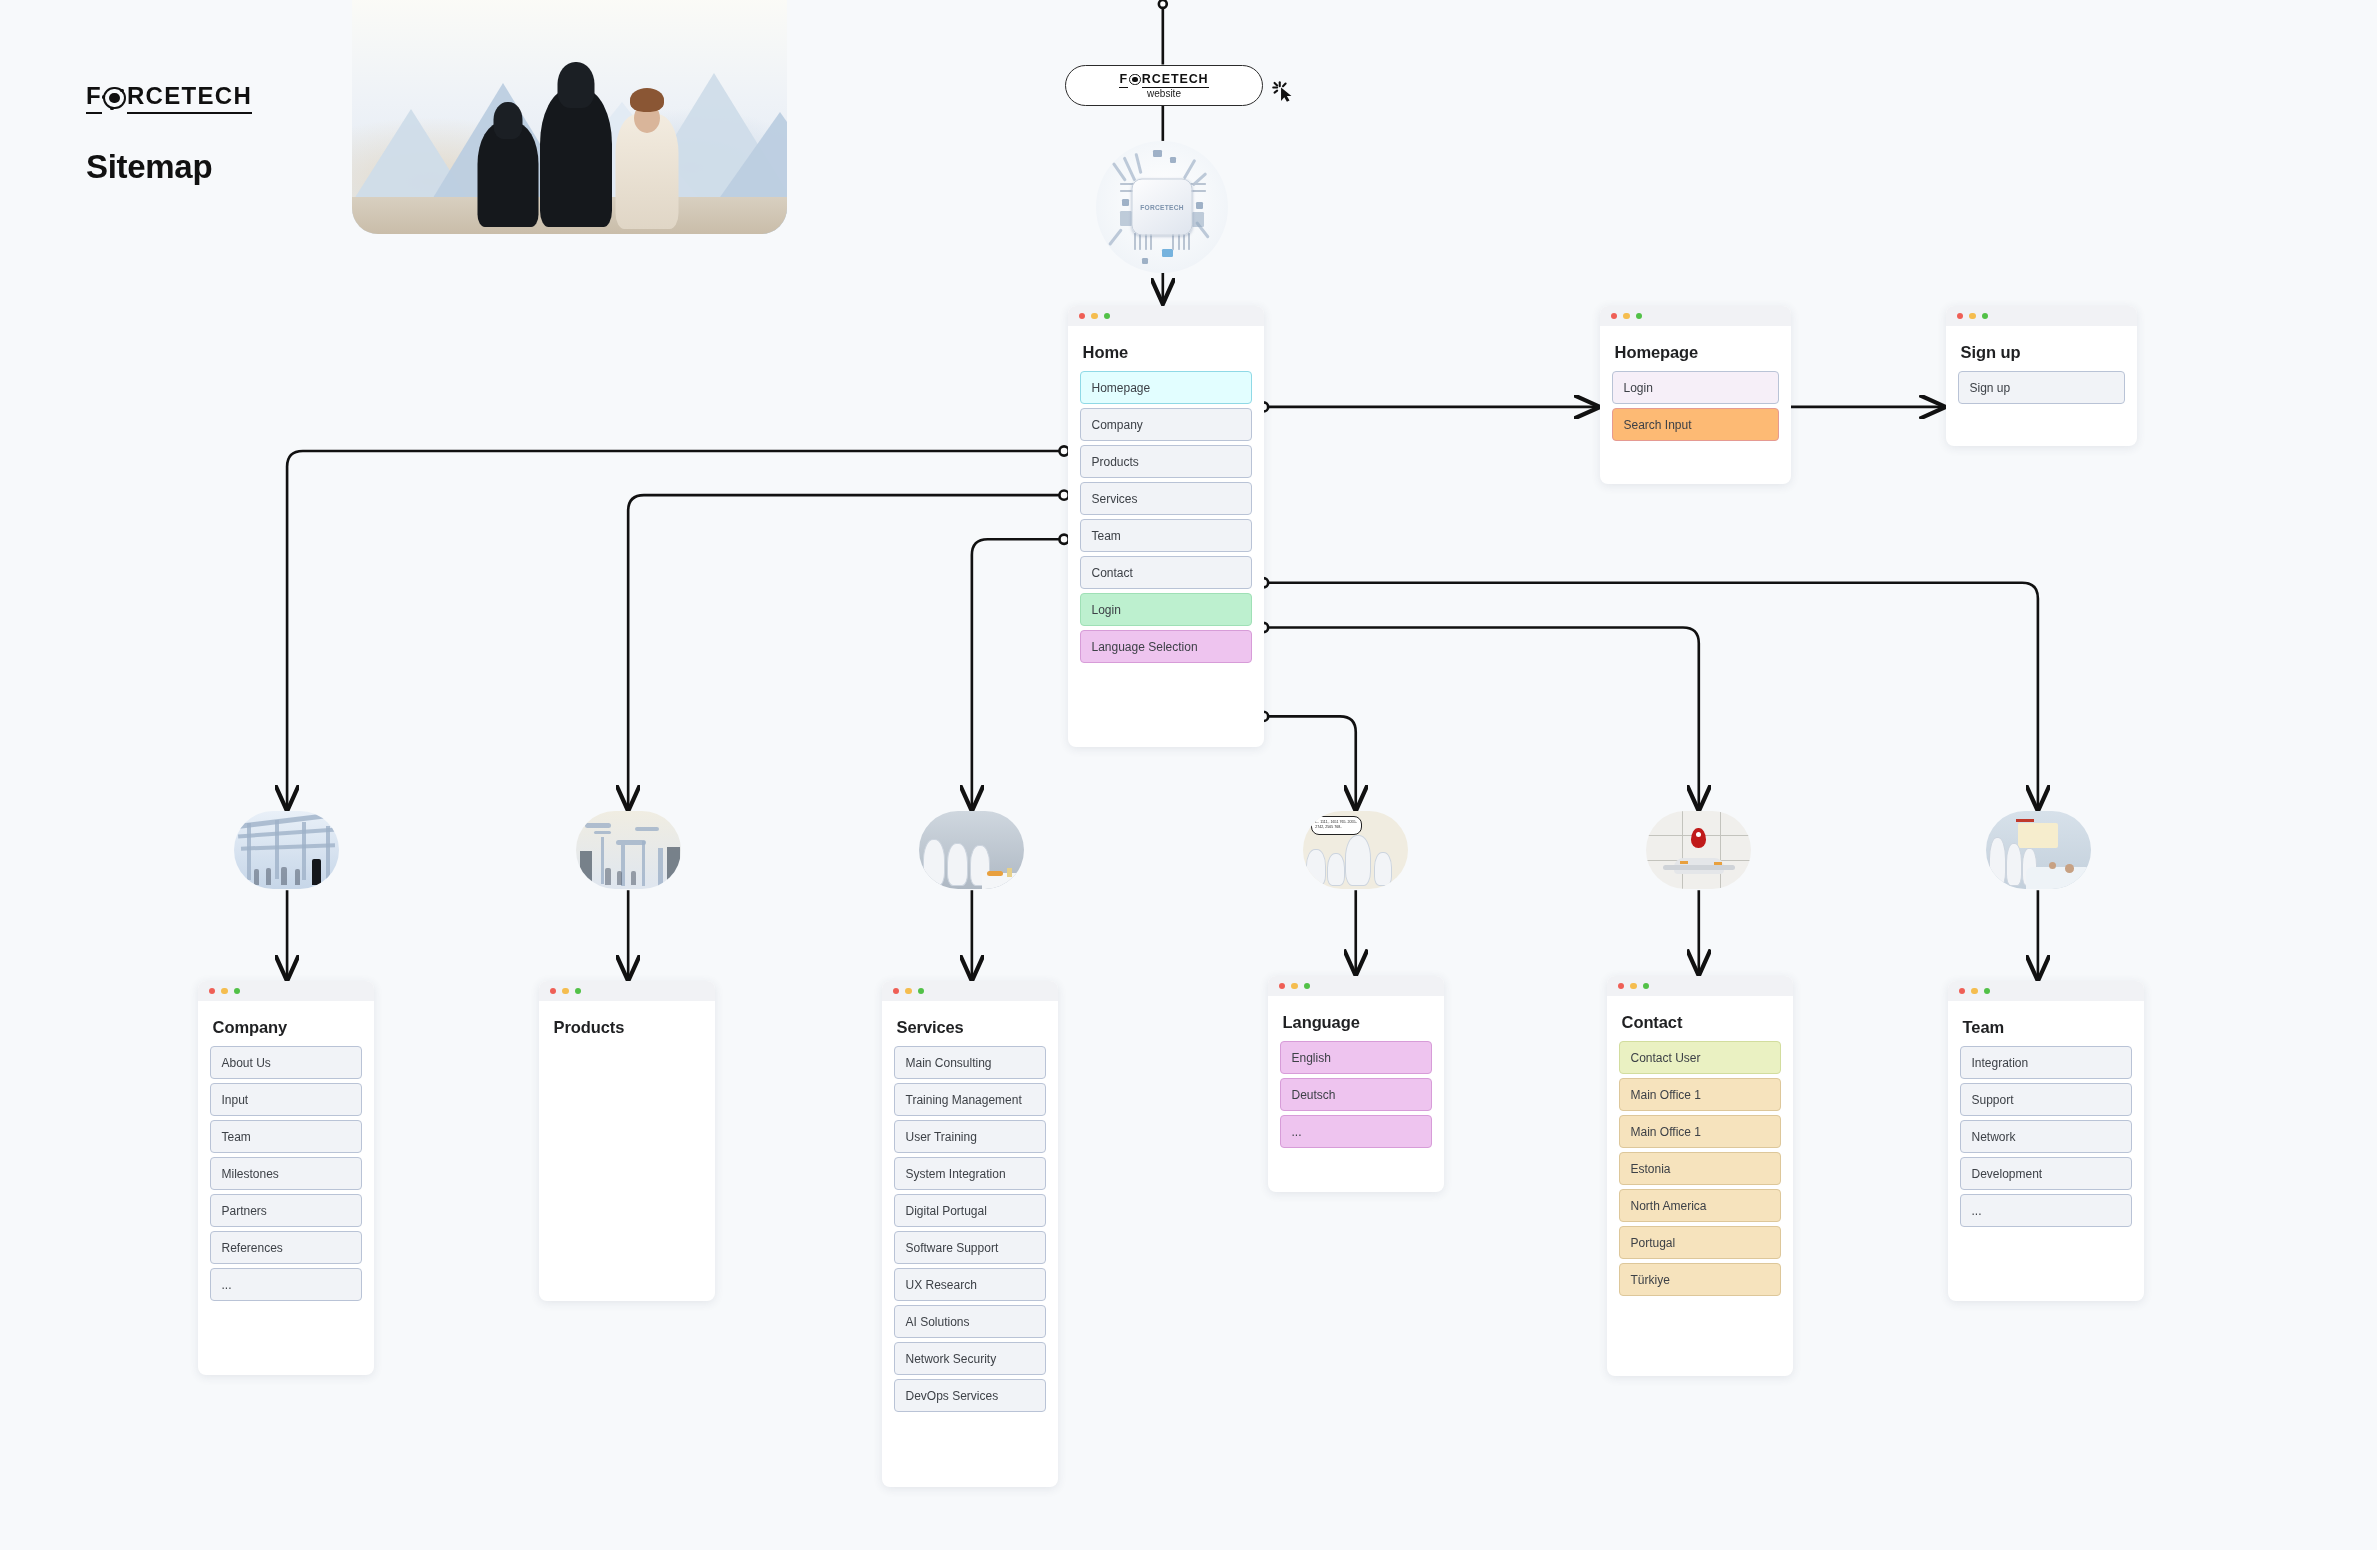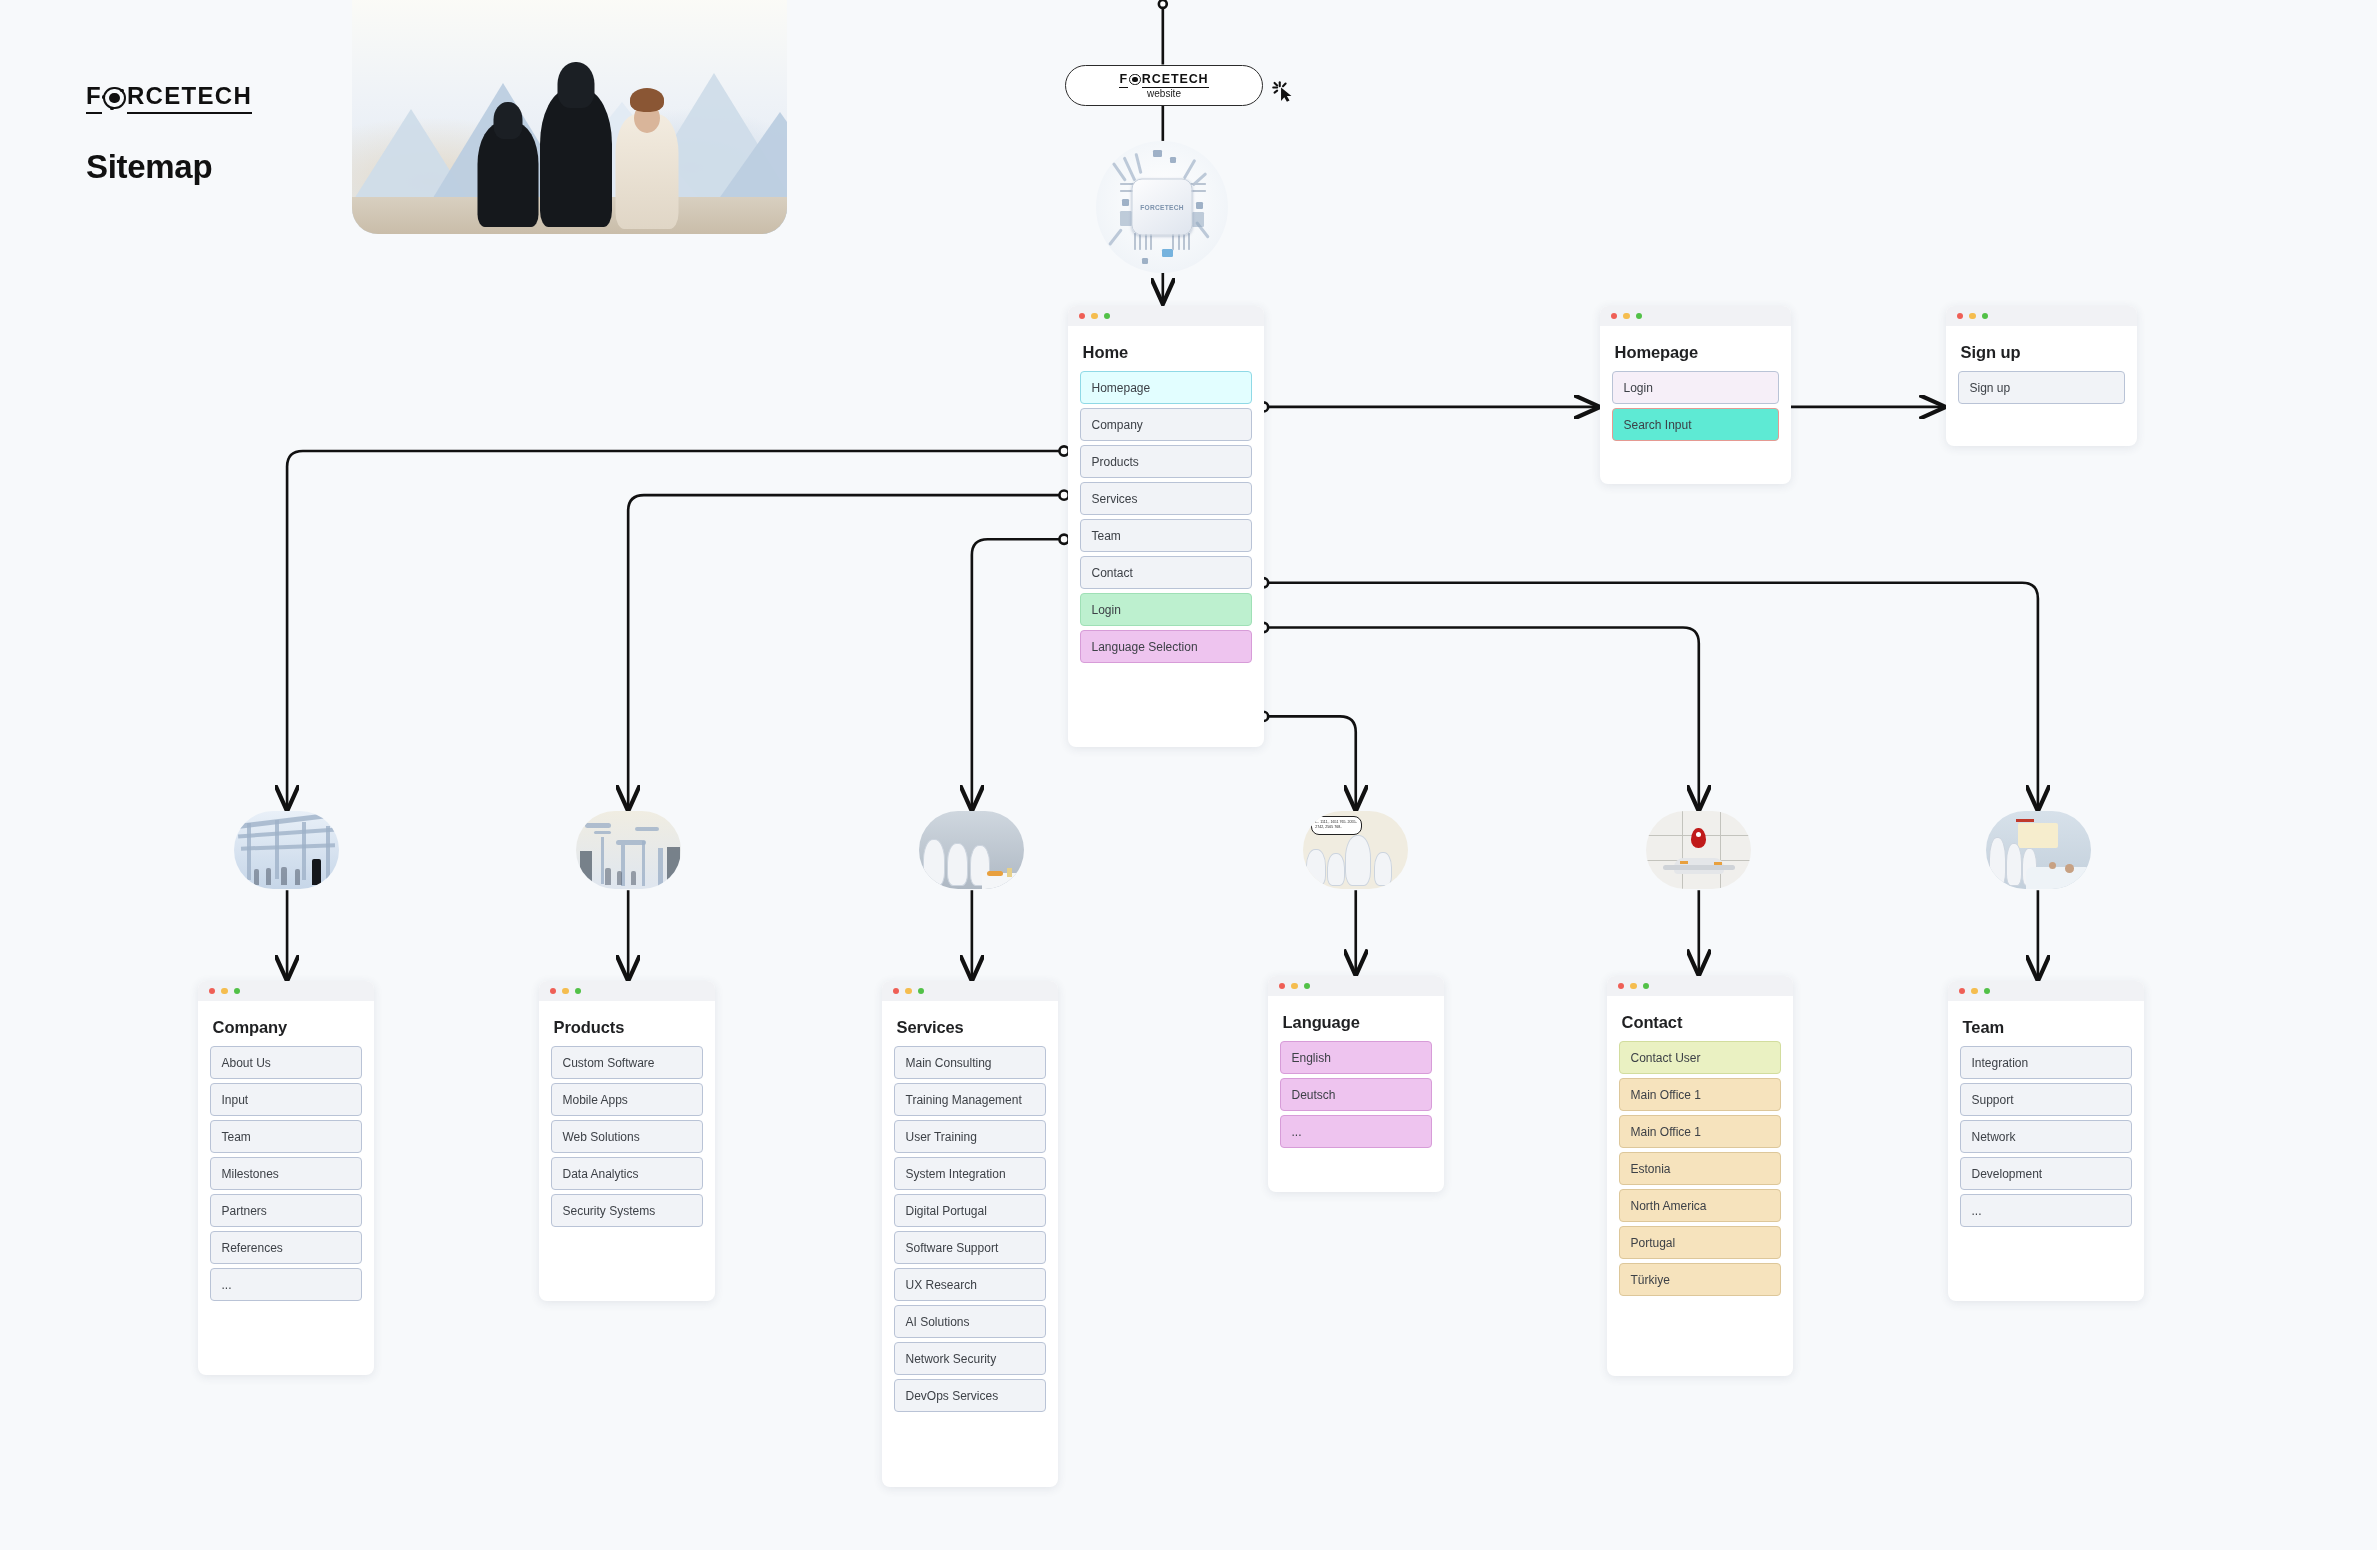--- a/index.html
+++ b/index.html
@@ -116,21 +116,21 @@
     letter-spacing: -0.1px; }
   .rowlist { display: flex; flex-direction: column; gap: 4px; }
   .row { height: 33px; border-radius: 4px; display: flex; align-items: center;
     padding-left: 10.5px; font-size: 12px; color: #3d4147; border: 0.7px solid #b9c3d6;
     background: #f1f3f7; }
   .row.grey   { background: #f1f3f7; border-color: #b9c3d6; }
   .row.cyan   { background: #e2feff; border-color: #8fd9e6; }
   .row.green  { background: #bdf0cf; border-color: #9fe0b6; }
   .row.violet { background: #eec4ef; border-color: #d79cd8; }
   .row.lilac  { background: #f6eff8; border-color: #b9c3d6; }
-  .row.red    { background: #5eead4; border-color: #e59a92; }
+  .row.red    { background: #fdba74; border-color: #e59a92; }
   .row.tan    { background: #f6e3bd; border-color: #ddc79a; }
   .row.lime   { background: #eaf1c2; border-color: #d2dd9e; }
 </style>
 </head>
 <body>
 
 <div id="stage">
 
   <svg id="wires" viewBox="0 0 3610 2354">
     <defs>
@@ -421,27 +421,20 @@
   </div>
 
   <div class="card" style="left:539px;top:981px;width:176px;height:320px">
     <div class="bar">
       <i class="r"></i>
       <i class="y"></i>
       <i class="g"></i>
     </div>
     <div class="body">
       <h3>Products</h3>
-      <div class="rowlist">
-        <div class="row grey">Custom Software</div>
-        <div class="row grey">Mobile Apps</div>
-        <div class="row grey">Web Solutions</div>
-        <div class="row grey">Data Analytics</div>
-        <div class="row grey">Security Systems</div>
-      </div>
     </div>
   </div>
 
   <div class="card" style="left:882px;top:981px;width:176px;height:506px">
     <div class="bar">
       <i class="r"></i>
       <i class="y"></i>
       <i class="g"></i>
     </div>
     <div class="body">

